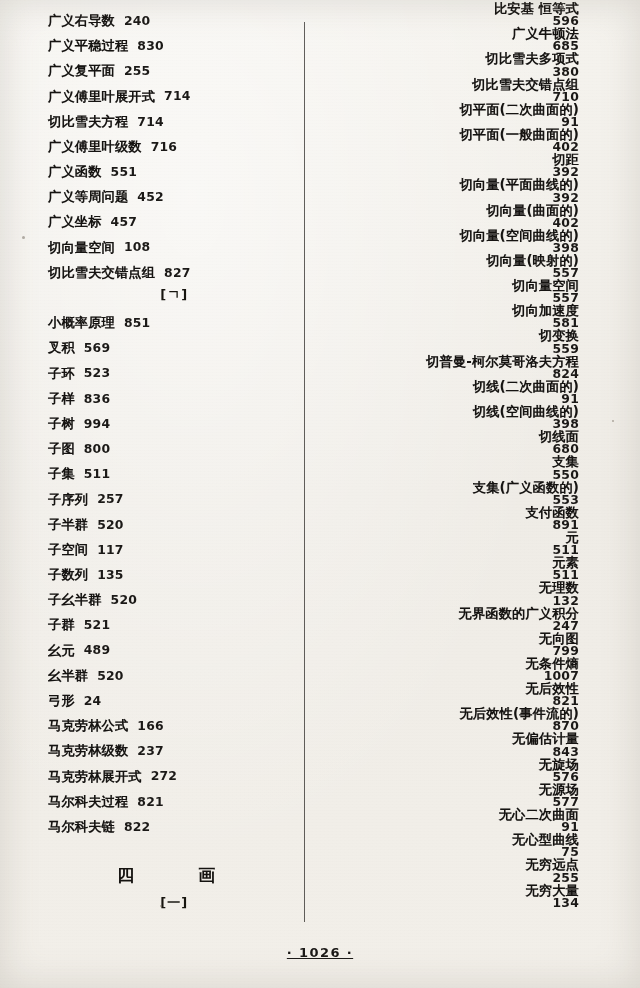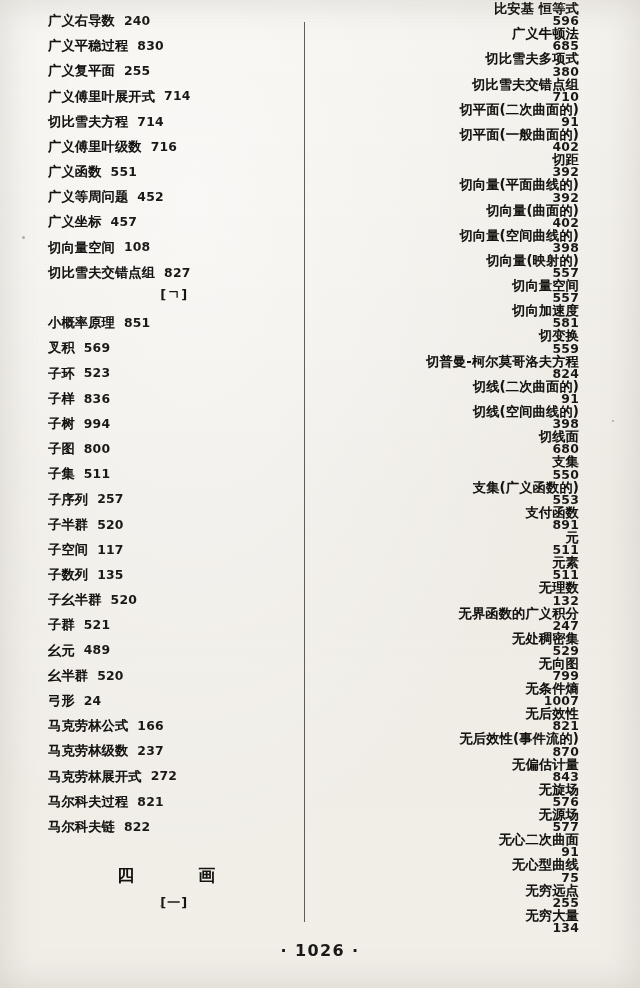--- a/index.html
+++ b/index.html
@@ -112,25 +112,26 @@
     color: #151310;
     padding-left: 26px;
     padding-top: 14px;
   }
   .footer {
     position: absolute;
     left: 0;
     bottom: 28px;
     width: 640px;
     text-align: center;
-    font-size: 16px;
+    font-size: 13px;
     font-weight: 600;
     letter-spacing: 1.4px;
     color: #1b1917;
     font-family: "DejaVu Sans", sans-serif;
+    text-decoration: underline;
   }
   .edge-shadow {
     position: absolute;
     inset: 0;
     box-shadow: inset 0 0 38px rgba(120,110,95,0.22);
     pointer-events: none;
   }
   .speck {
     position: absolute;
     background: #6d655a;
@@ -393,24 +394,20 @@
           </div>
         <div class="entry indent-0">
             <span class="term">无理数</span>
             <span class="pg">132</span>
           </div>
         <div class="entry indent-0">
             <span class="term">无界函数的广义积分</span>
             <span class="pg">247</span>
           </div>
         <div class="entry indent-0">
-            <span class="term">无处稠密集</span>
-            <span class="pg">529</span>
-          </div>
-        <div class="entry indent-0">
             <span class="term">无向图</span>
             <span class="pg">799</span>
           </div>
         <div class="entry indent-0">
             <span class="term">无条件熵</span>
             <span class="pg">1007</span>
           </div>
         <div class="entry indent-0">
             <span class="term">无后效性</span>
             <span class="pg">821</span>

